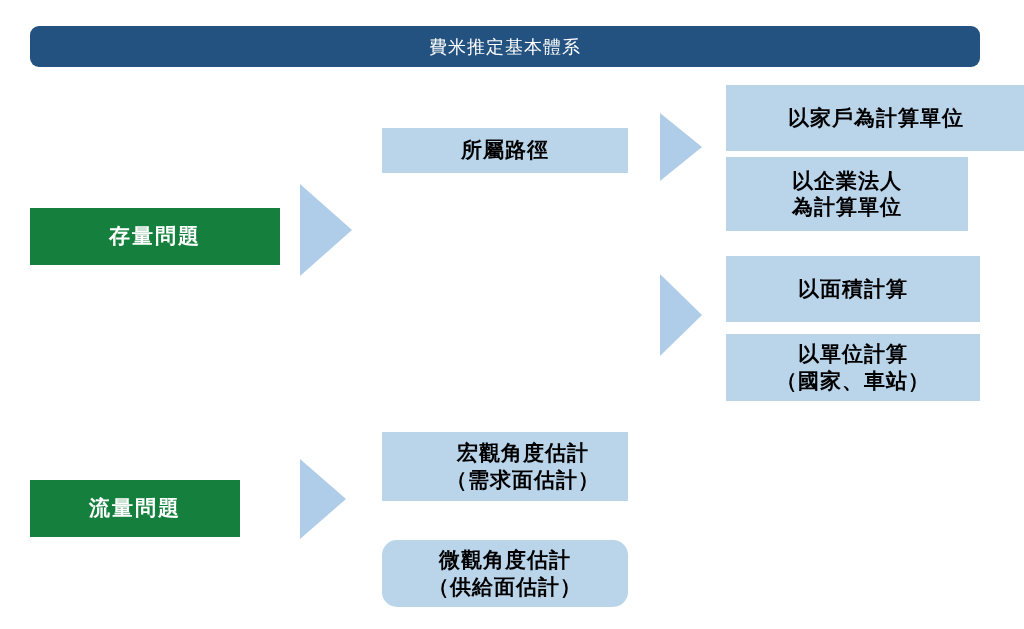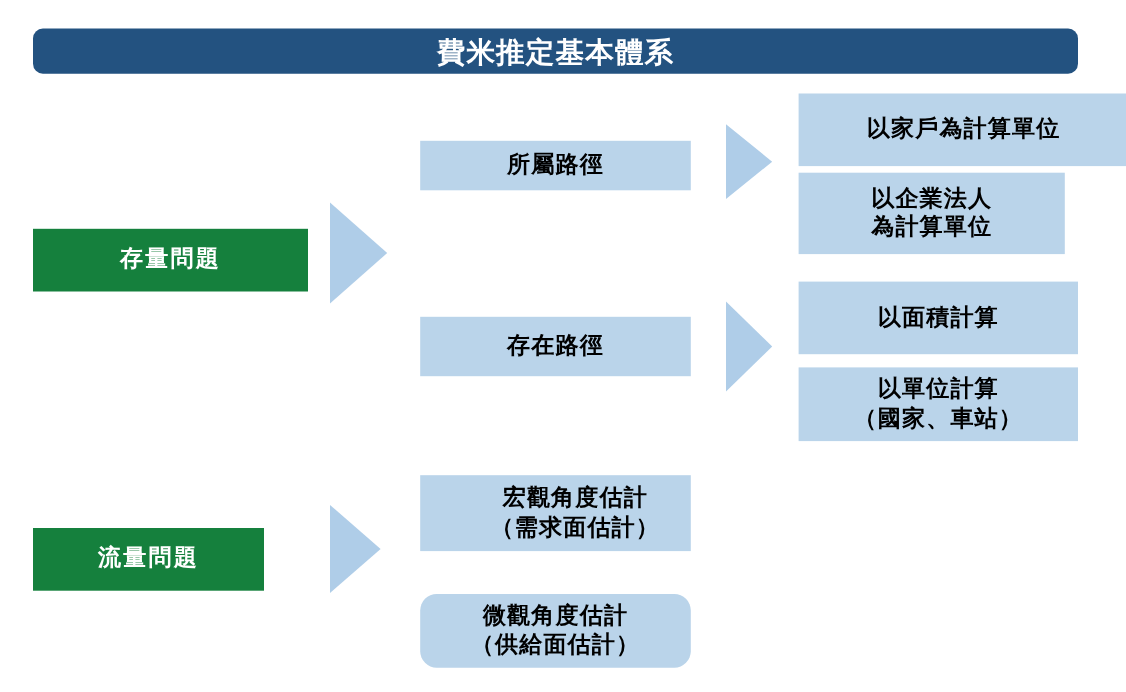--- a/index.html
+++ b/index.html
@@ -26,22 +26,22 @@
     height: 41px;
     background: #235280;
     border-radius: 9px;
     display: flex;
     align-items: center;
     justify-content: center;
     box-sizing: border-box;
   }
   .title-bar .title-text {
     color: #ffffff;
-    font-size: 26px;
-    font-weight: bold;
+    font-size: 18px;
+    font-weight: normal;
     letter-spacing: 1px;
     line-height: 1;
     text-align: center;
   }
   .node {
     position: absolute;
     box-sizing: border-box;
     display: flex;
     align-items: center;
     justify-content: center;
@@ -125,23 +125,20 @@
 
   <div class="node node-light" id="node-household-unit" style="left:726px; top:85px; width:300px; height:66px;">
     <span class="label">以家戶為計算單位</span>
   </div>
 
   <div class="node node-light" id="node-corporate-unit" style="left:726px; top:157px; width:242px; height:74px;">
     <span class="label">以企業法人
 為計算單位</span>
   </div>
 
-  <div class="node node-light" id="node-existing-path" style="left:382px; top:288px; width:246px; height:54px;">
-    <span class="label">存在路徑</span>
-  </div>
 
   <div class="arrow" id="arrow-exist"></div>
 
   <div class="node node-light" id="node-by-area" style="left:726px; top:256px; width:254px; height:66px;">
     <span class="label">以面積計算</span>
   </div>
 
   <div class="node node-light" id="node-by-unit" style="left:726px; top:334px; width:254px; height:67px;">
     <span class="label">以單位計算
 （國家、車站）</span>

